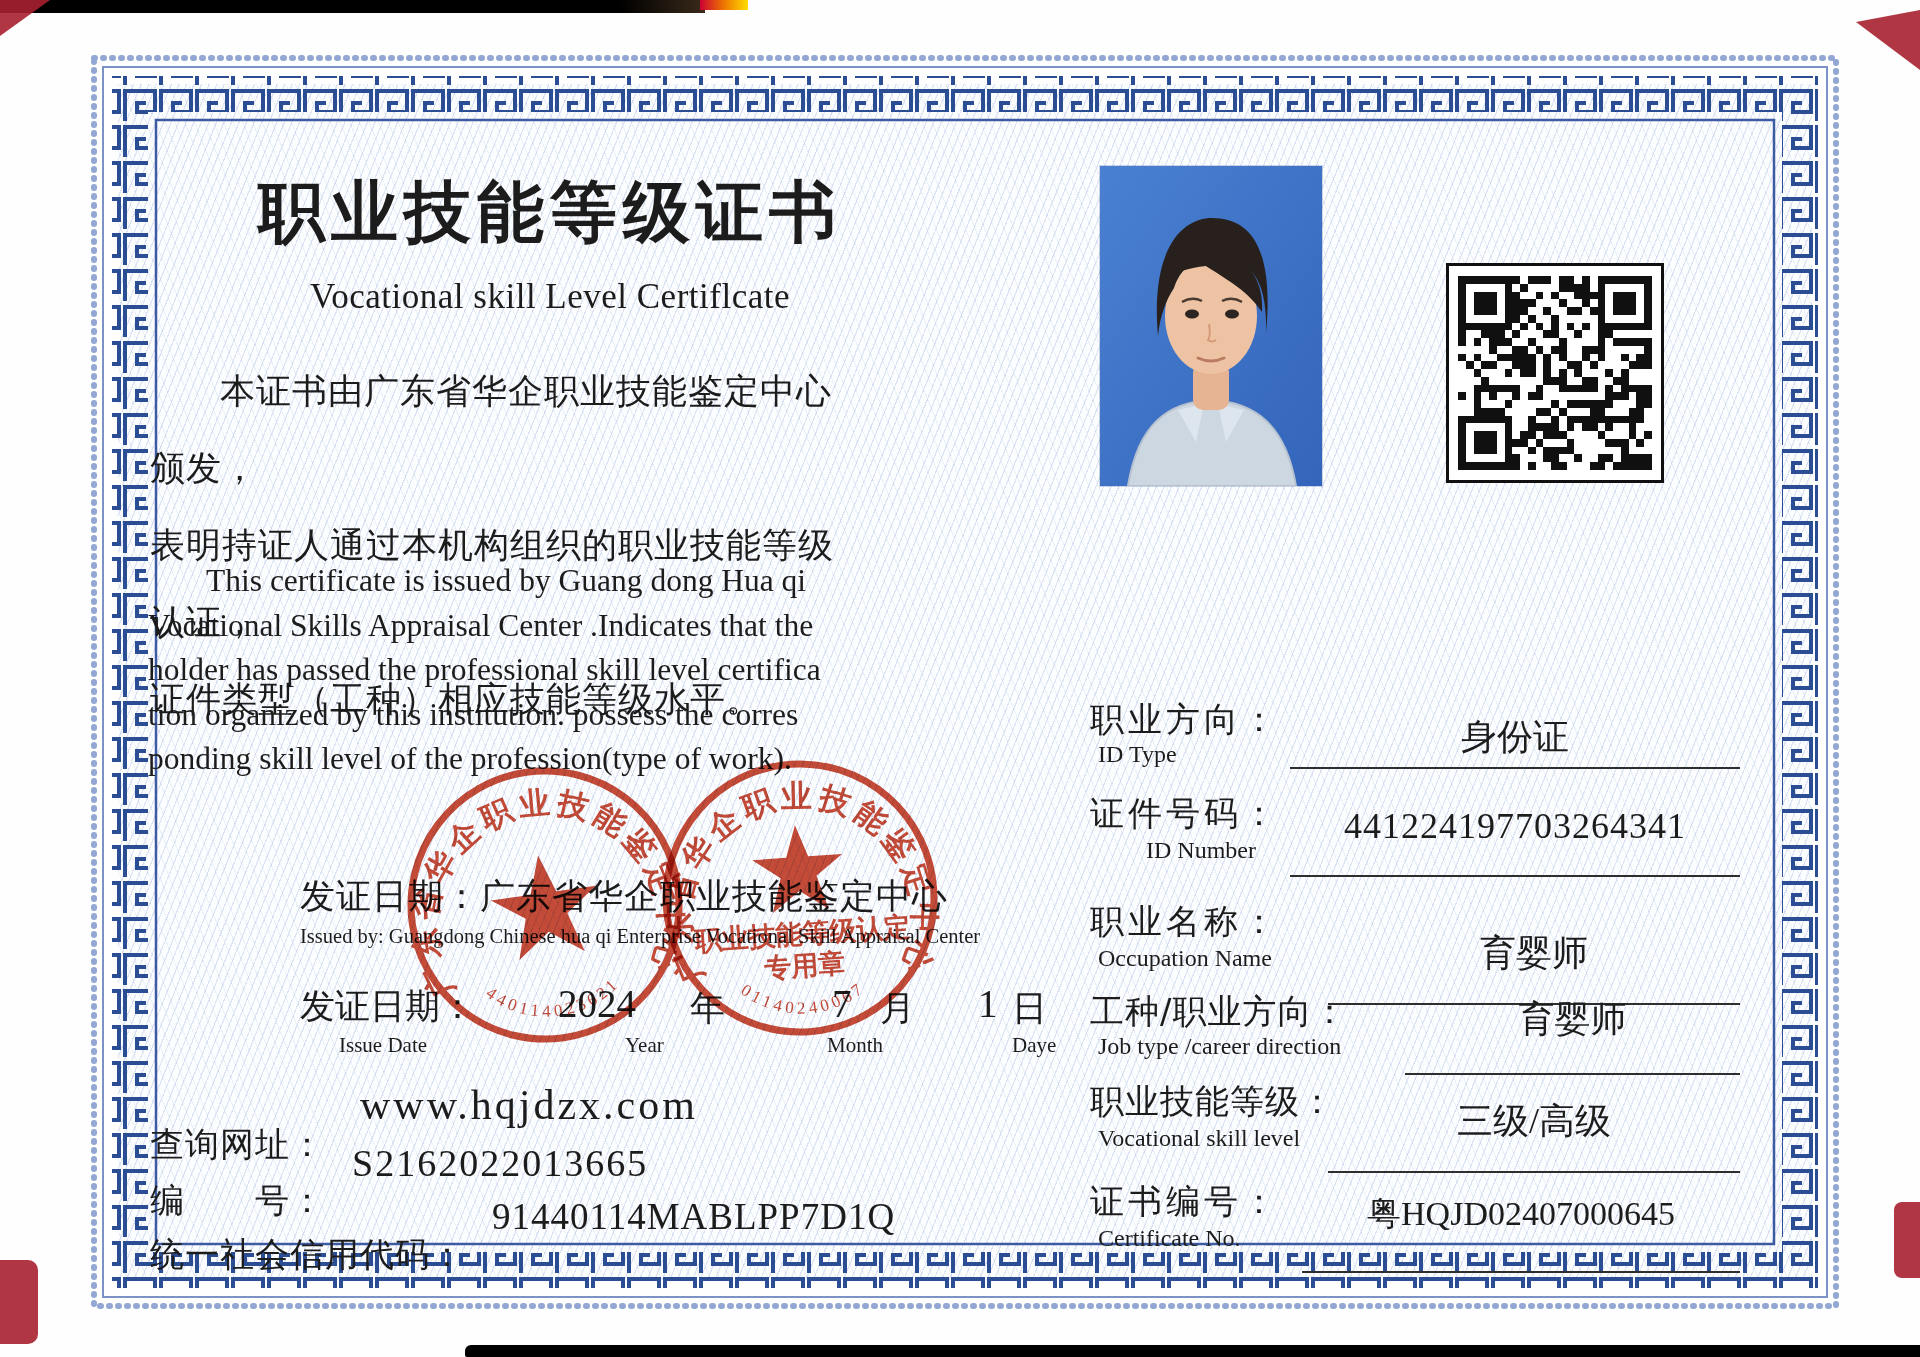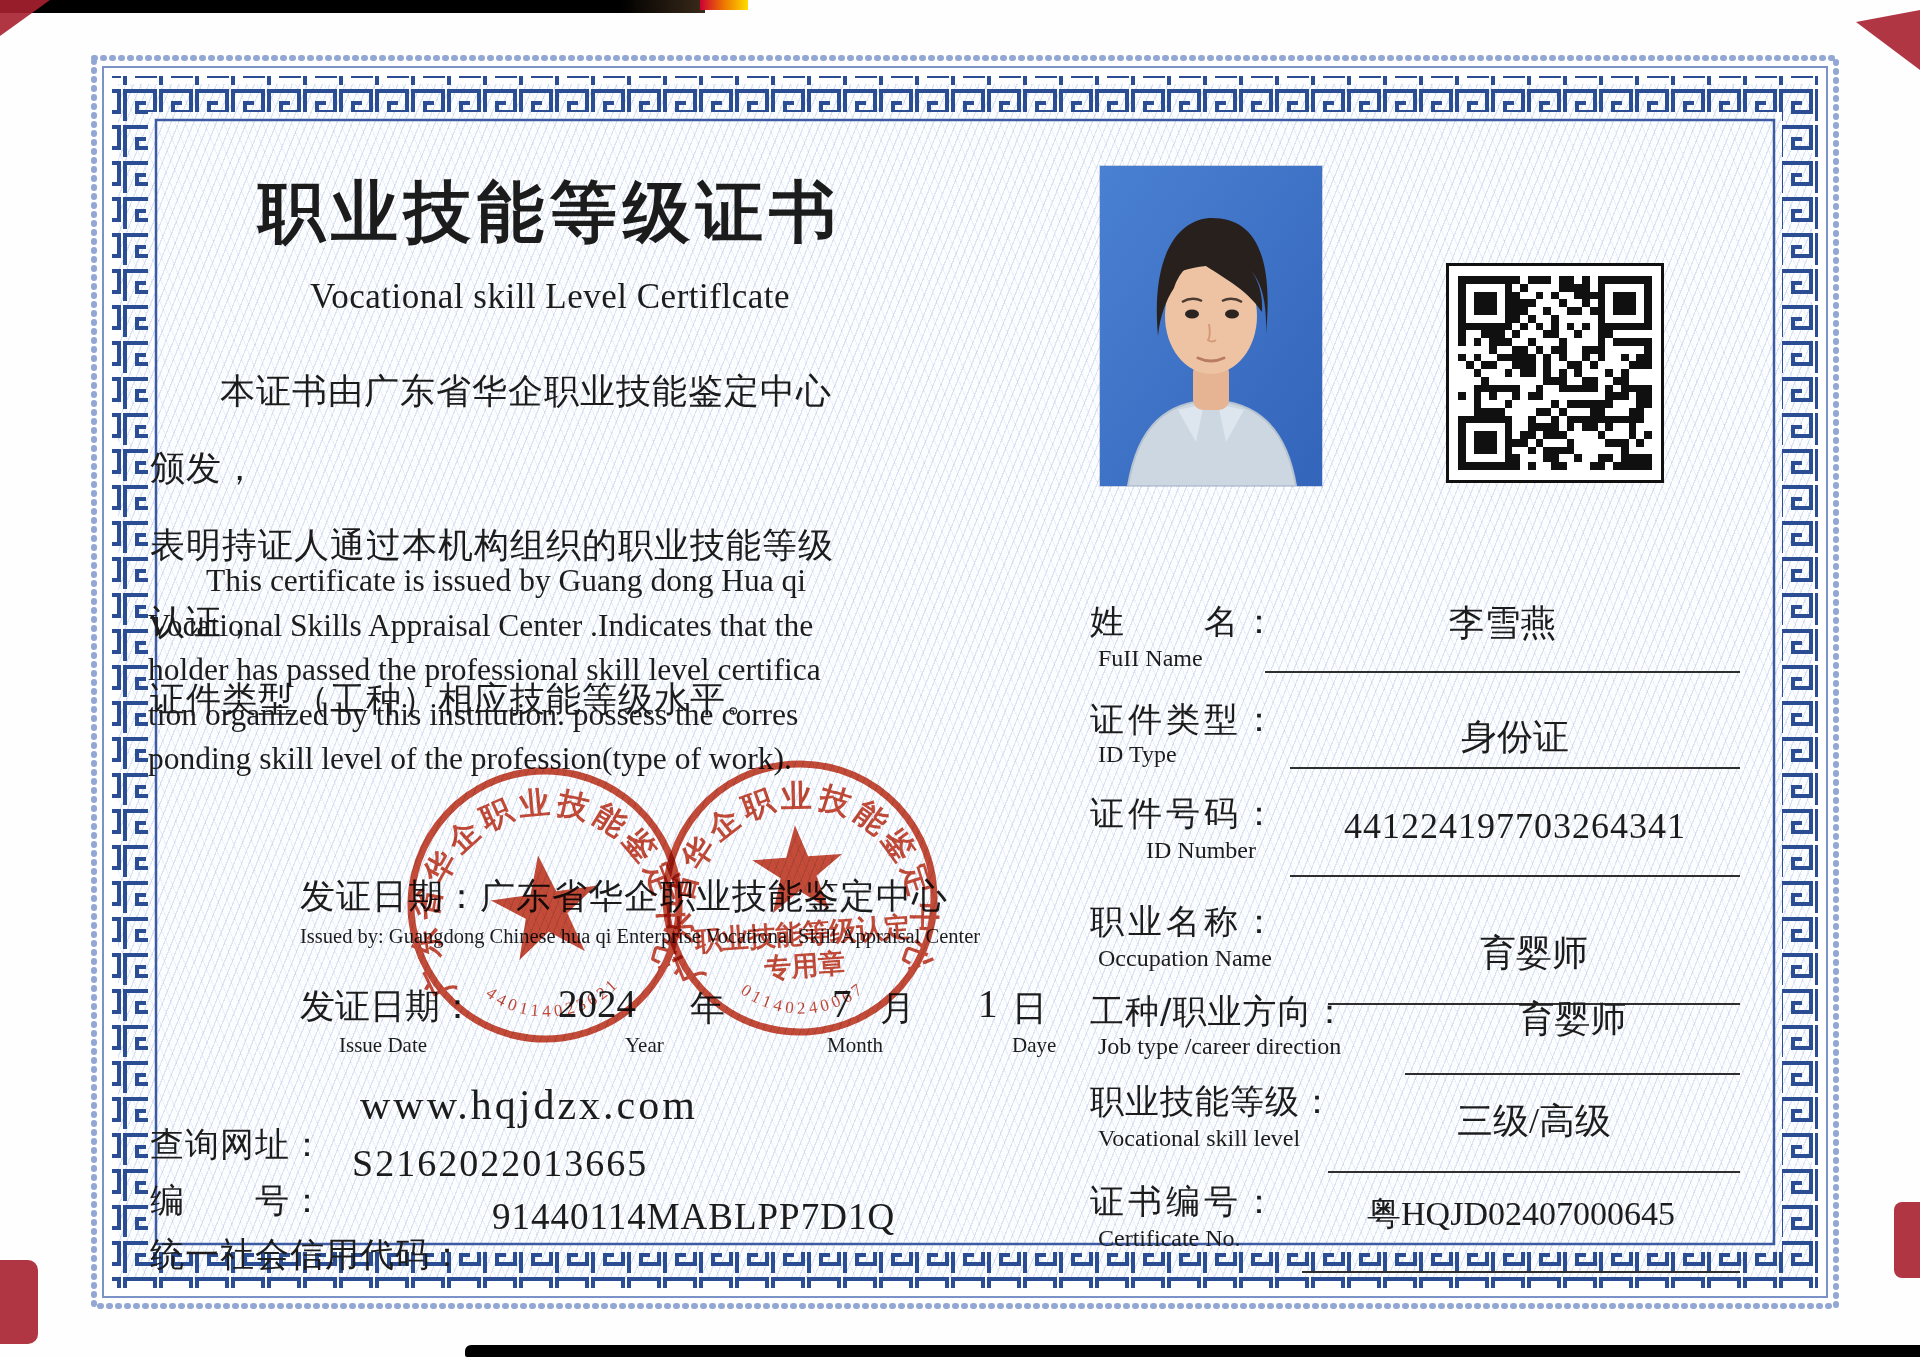--- a/index.html
+++ b/index.html
@@ -490,29 +490,23 @@
             <rect x="18" y="24" width="1" height="1"></rect>
             <rect x="20" y="24" width="1" height="1"></rect>
             <rect x="21" y="24" width="1" height="1"></rect>
             <rect x="22" y="24" width="1" height="1"></rect>
             <rect x="23" y="24" width="1" height="1"></rect>
             <rect x="24" y="24" width="1" height="1"></rect>
           </g>
         </svg>
     </div>
 
-    <div class="field-row" style="top:596px;height:80px;">
-      <div class="f-zh">姓　　名：</div>
-      <div class="f-en" style="top:46px;">FuII Name</div>
-      <div class="f-value" style="left:175px;right:6px;top:0px;">李雪燕</div>
-      <div class="f-line" style="left:175px;top:72px;"></div>
-    </div>
 
     <div class="field-row" style="top:694px;height:80px;">
-      <div class="f-zh">证件类型：</div>
+      <div class="f-zh">职业方向：</div>
       <div class="f-en" style="top:44px;">ID Type</div>
       <div class="f-value" style="left:200px;right:6px;top:16px;">身份证</div>
       <div class="f-line" style="left:200px;top:70px;"></div>
     </div>
 
     <div class="field-row" style="top:788px;height:92px;">
       <div class="f-zh">证件号码：</div>
       <div class="f-en" style="top:46px;margin-left:48px;">ID Number</div>
       <div class="f-value" style="left:200px;right:6px;top:14px;letter-spacing:1px;">441224197703264341</div>
       <div class="f-line" style="left:200px;top:84px;"></div>

